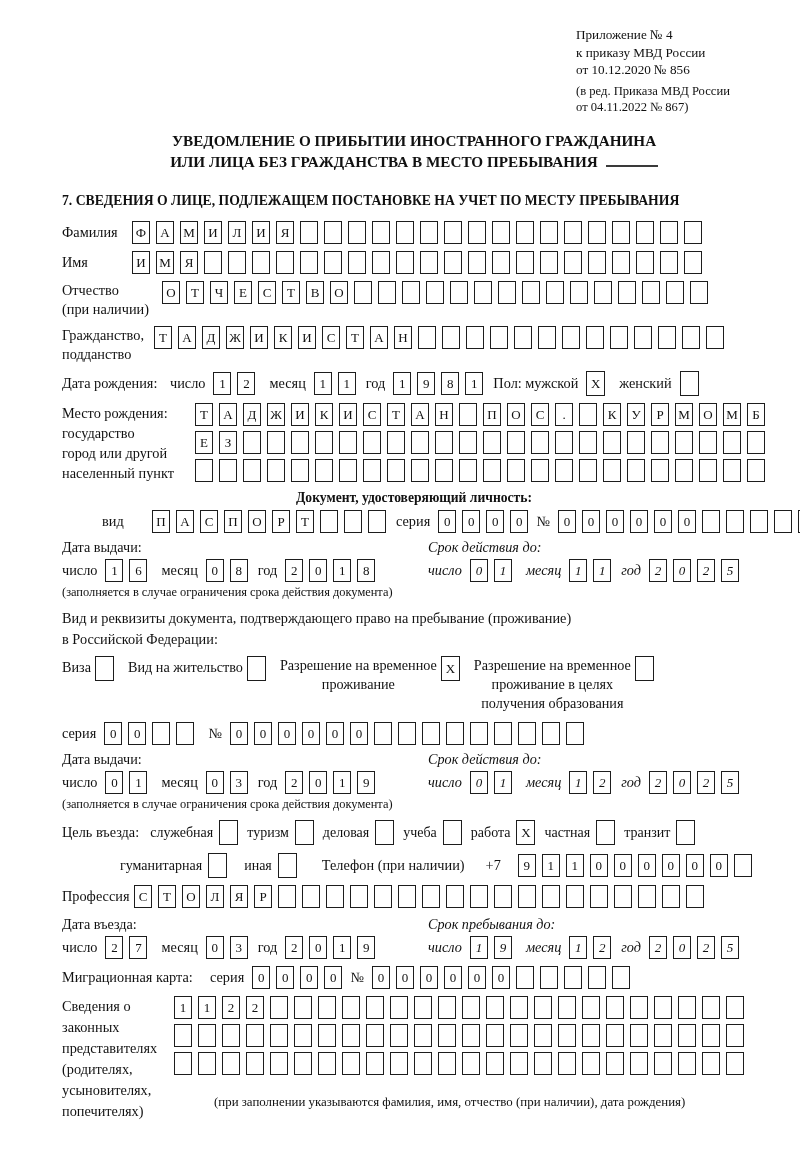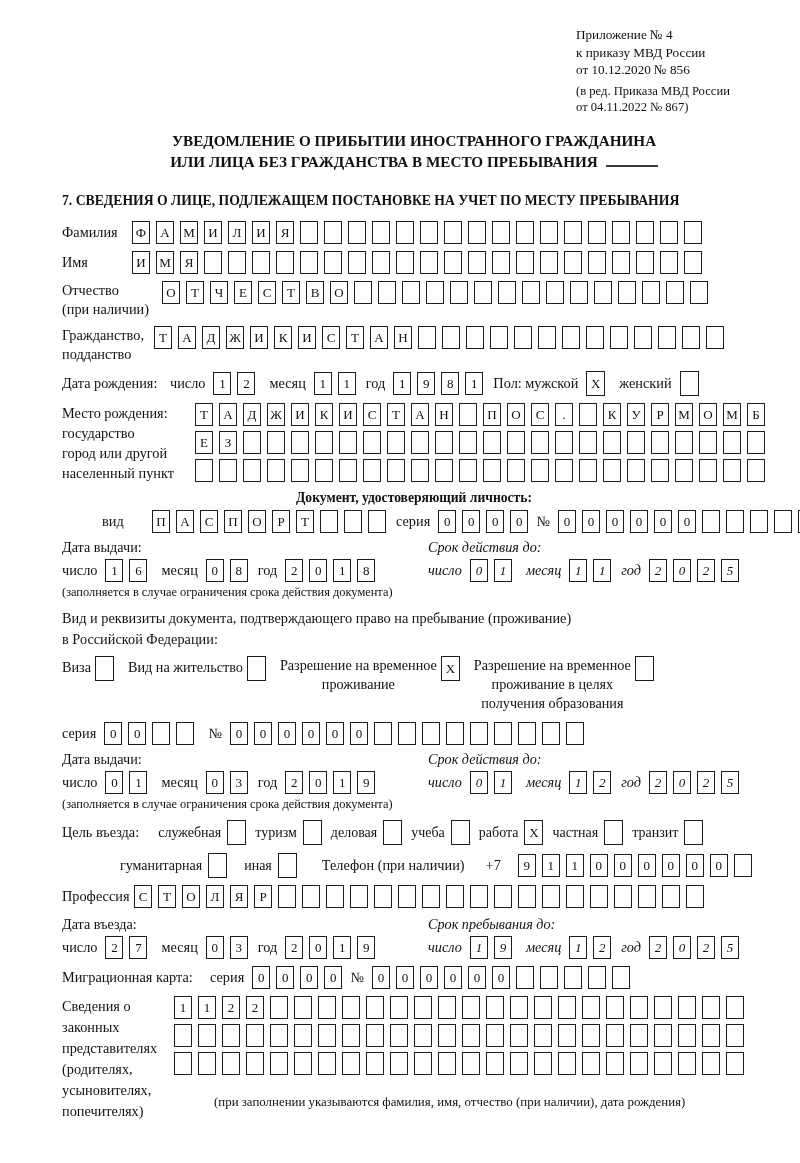--- a/index.html
+++ b/index.html
@@ -518,21 +518,21 @@
             <span class="cell">0</span>
             <span class="cell">2</span>
             <span class="cell">5</span>
           </span>
       </div>
     </div>
   </div>
   <div class="date-note">(заполняется в случае ограничения срока действия документа)</div>
 
   <div class="purpose-row">
-    <span class="dlabel" style="margin-right:10px;">Цель въезда:</span>
+    <span class="dlabel" style="margin-right:2px;">Цель въезда:</span>
     <span class="opt">
       <span class="opt-label">служебная</span>
       <span class="cell checkbox"></span>
     </span>
     <span class="opt">
       <span class="opt-label">туризм</span>
       <span class="cell checkbox"></span>
     </span>
     <span class="opt">
       <span class="opt-label">деловая</span>

